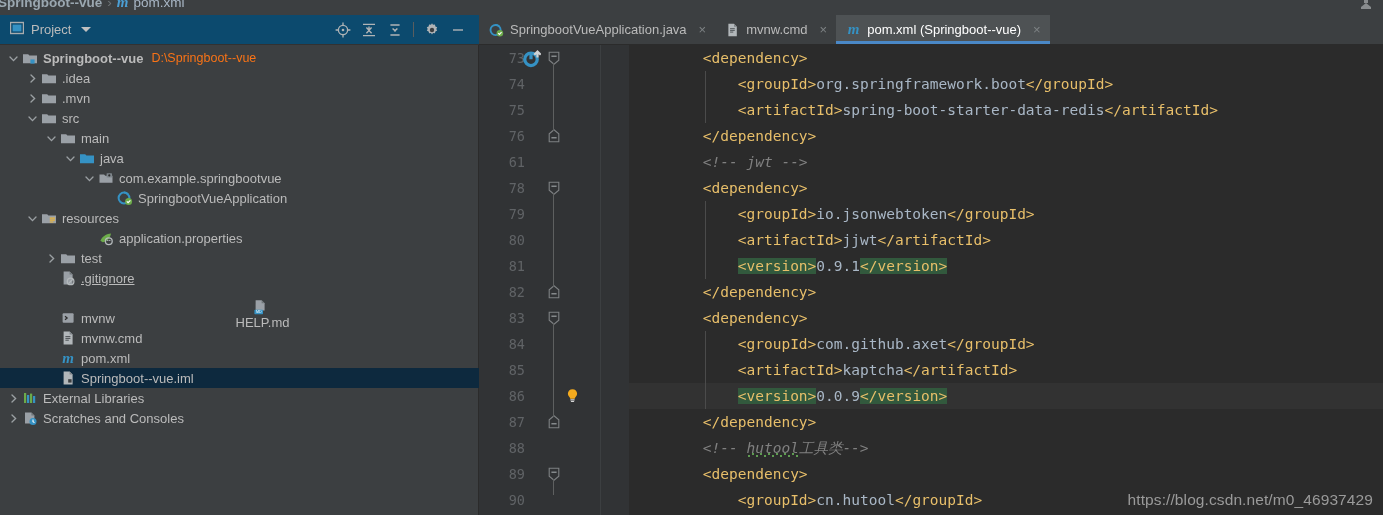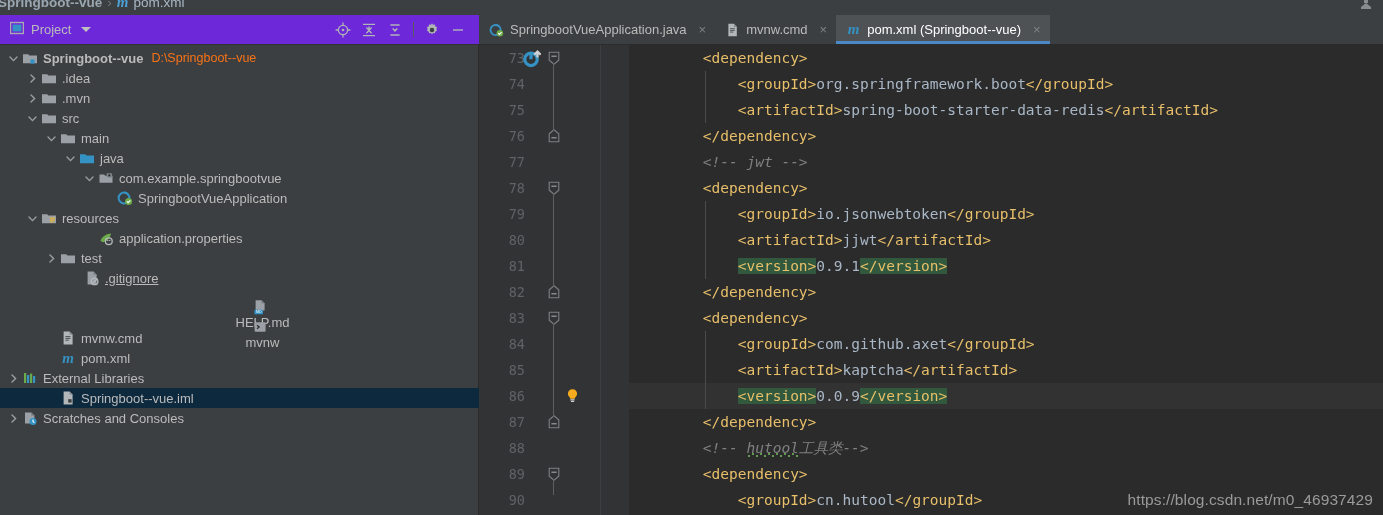--- a/index.html
+++ b/index.html
@@ -32,21 +32,21 @@
   }
 
   
   #project-panel{
     position:absolute; left:0; top:15px; width:479px; height:500px;
     background:#3c3f41;
     border-right:1px solid #2b2b2b;
   }
   #project-header{
     position:absolute; left:0; top:0; width:479px; height:30px;
-    display:flex; align-items:center; background:#6d28d9;
+    display:flex; align-items:center; background:#0c4a6e;
     border-bottom:1px solid #323232;
   }
   #project-header .ph-left{
     display:flex; align-items:center; gap:7px; padding-left:10px; flex:1;
   }
   .ph-label{ color:#bbbbbb; font-size:13px; }
   .ph-caret{
     width:0;height:0;border-left:5px solid transparent;border-right:5px solid transparent;
     border-top:5px solid #c0c0c0; margin-left:3px;
   }
@@ -375,21 +375,21 @@
             <path d="M4 2L7.6 5.5L4 9" stroke="#9ba0a3" stroke-width="1.35" fill="none" stroke-linecap="round"></path>
           </svg>
         </span>
         <span class="tnode-icon">
           <svg width="16" height="16" viewBox="0 0 16 16">
             <path d="M1 4.2h5.2l1.2 1.4H15v7.6H1z" fill="#9aa0a6"></path>
           </svg>
         </span>
         <span class="tlabel">test</span>
       </div>
-      <div class="tree-row" style="padding-left: 70px; text-decoration: underline;">
+      <div class="tree-row" style="padding-left: 46px; text-decoration: underline;">
         <span class="arrow none"></span>
         <span class="tnode-icon">
           <svg width="16" height="16" viewBox="0 0 16 16">
             <path d="M3.6 1.6h6l3 3v9.8h-9z" fill="#9aa0a6"></path>
             <path d="M9.6 1.6v3h3z" fill="#6f7579"></path>
             <circle cx="10.6" cy="11.4" r="3.3" fill="none" stroke="#b4b9bb" stroke-width="1.3"></circle>
             <path d="M8.4 13.6L12.8 9.2" stroke="#b4b9bb" stroke-width="1.3"></path>
           </svg>
         </span>
         <span class="tlabel">.gitignore</span>
@@ -399,21 +399,21 @@
         <span class="tnode-icon">
           <svg width="16" height="16" viewBox="0 0 16 16">
             <path d="M3.6 1.2h6l3 3v7.2h-9z" fill="#9aa0a6"></path>
             <path d="M9.6 1.2v3h3z" fill="#6f7579"></path>
             <rect x="2.4" y="10.8" width="8.6" height="4.4" rx="0.6" fill="#3592c4"></rect>
             <text x="6.7" y="14.3" font-size="3.6" fill="#fff" text-anchor="middle" font-family="Liberation Sans">MD</text>
           </svg>
         </span>
         <span class="tlabel">HELP.md</span>
       </div>
-      <div class="tree-row" style="padding-left: 46px; flex-direction: column;">
+      <div class="tree-row" style="padding-left: 46px;">
         <span class="arrow none"></span>
         <span class="tnode-icon">
           <svg width="16" height="16" viewBox="0 0 16 16">
             <rect x="2.6" y="3.2" width="11" height="9.6" rx="1" fill="#9aa0a6"></rect>
             <path d="M5 6.2L7.2 8L5 9.8" stroke="#2b2b2b" stroke-width="1.2" fill="none"></path>
           </svg>
         </span>
         <span class="tlabel">mvnw</span>
       </div>
       <div class="tree-row" style="padding-left: 46px;">
@@ -426,47 +426,47 @@
           </svg>
         </span>
         <span class="tlabel">mvnw.cmd</span>
       </div>
       <div class="tree-row" style="padding-left: 46px;">
         <span class="arrow none"></span>
         <span class="tnode-icon">
           <span style="font-family:'Liberation Serif',serif;font-style:italic;font-weight:bold;color:#3592c4;font-size:15px;line-height:1;">m</span>
         </span>
         <span class="tlabel">pom.xml</span>
+      </div>
+      <div class="tree-row selected" style="padding-left: 46px;">
+        <span class="arrow none"></span>
+        <span class="tnode-icon">
+          <svg width="16" height="16" viewBox="0 0 16 16">
+            <path d="M3.6 1.4h6l3 3v10.2h-9z" fill="#b2b7ba"></path>
+            <path d="M9.6 1.4v3h3z" fill="#7e8387"></path>
+            <rect x="8.2" y="9.2" width="3.4" height="3.4" fill="#3c3f41"></rect>
+          </svg>
+        </span>
+        <span class="tlabel">Springboot--vue.iml</span>
       </div>
       <div class="tree-row" style="padding-left: 8px;">
         <span class="arrow">
           <svg width="11" height="11" viewBox="0 0 11 11">
             <path d="M4 2L7.6 5.5L4 9" stroke="#9ba0a3" stroke-width="1.35" fill="none" stroke-linecap="round"></path>
           </svg>
         </span>
         <span class="tnode-icon">
           <svg width="16" height="16" viewBox="0 0 16 16">
             <rect x="2" y="3" width="2.2" height="10" fill="#6cab4a"></rect>
             <rect x="5" y="5" width="2.2" height="8" fill="#3592c4"></rect>
             <rect x="8" y="3.6" width="2.2" height="9.4" fill="#6cab4a"></rect>
             <rect x="11" y="6" width="2.2" height="7" fill="#3592c4"></rect>
           </svg>
         </span>
         <span class="tlabel">External Libraries</span>
-      </div>
-      <div class="tree-row selected" style="padding-left: 46px;">
-        <span class="arrow none"></span>
-        <span class="tnode-icon">
-          <svg width="16" height="16" viewBox="0 0 16 16">
-            <path d="M3.6 1.4h6l3 3v10.2h-9z" fill="#b2b7ba"></path>
-            <path d="M9.6 1.4v3h3z" fill="#7e8387"></path>
-            <rect x="8.2" y="9.2" width="3.4" height="3.4" fill="#3c3f41"></rect>
-          </svg>
-        </span>
-        <span class="tlabel">Springboot--vue.iml</span>
       </div>
       <div class="tree-row" style="padding-left: 8px;">
         <span class="arrow">
           <svg width="11" height="11" viewBox="0 0 11 11">
             <path d="M4 2L7.6 5.5L4 9" stroke="#9ba0a3" stroke-width="1.35" fill="none" stroke-linecap="round"></path>
           </svg>
         </span>
         <span class="tnode-icon">
           <svg width="16" height="16" viewBox="0 0 16 16">
             <path d="M3 2.4h6.4l3 3v8.2H3z" fill="#9aa0a6"></path>
@@ -540,21 +540,21 @@
         <div class="lnrow">
           <span class="lnum">76</span>
           <span class="fold">
             <svg width="12" height="14" viewBox="0 0 12 14">
               <path d="M1.2 12.8h9.6v-8l-4.8-4-4.8 4z" fill="none" stroke="#7e8183" stroke-width="1.1"></path>
               <path d="M3.4 8.8h5.2" stroke="#9ba0a3" stroke-width="1.2"></path>
             </svg>
           </span>
         </div>
         <div class="lnrow">
-          <span class="lnum">77</span>
+          <span class="lnum">61</span>
         </div>
         <div class="lnrow">
           <span class="lnum">78</span>
           <span class="fold">
             <svg width="12" height="14" viewBox="0 0 12 14">
               <path d="M1.2 1.2h9.6v8l-4.8 4-4.8-4z" fill="none" stroke="#7e8183" stroke-width="1.1"></path>
               <path d="M3.4 5.2h5.2" stroke="#9ba0a3" stroke-width="1.2"></path>
             </svg>
           </span>
         </div>

